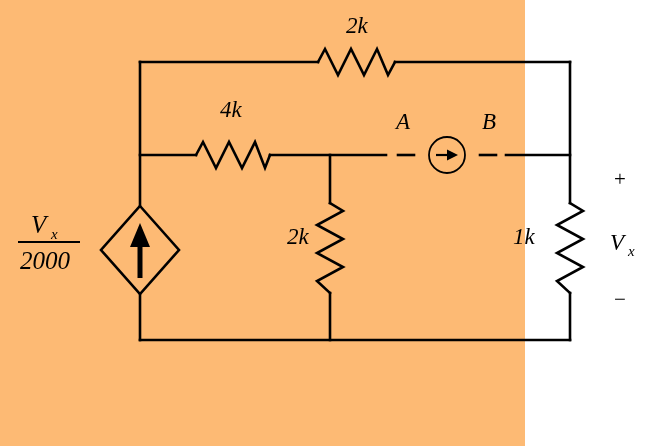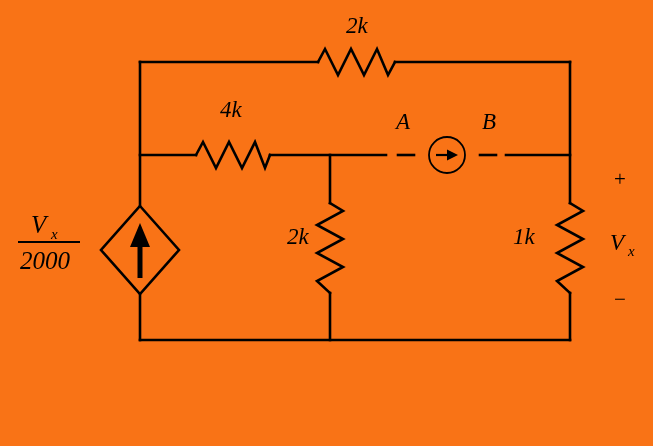--- a/index.html
+++ b/index.html
@@ -6,23 +6,23 @@
     margin: 0;
     padding: 0;
     background: #ffffff;
     width: 653px;
     height: 446px;
     overflow: hidden;
     font-family: "Liberation Serif", serif;
   }
   .canvas {
     position: relative;
-    width: 653px;
+    width: 525px;
     height: 446px;
-    background: #f97316;
+    background: #fdba74;
   }
   svg { display: block; }
   .wire {
     stroke: #000000;
     stroke-width: 2.6;
     fill: none;
     stroke-linecap: square;
     stroke-linejoin: miter;
   }
   .thin {

